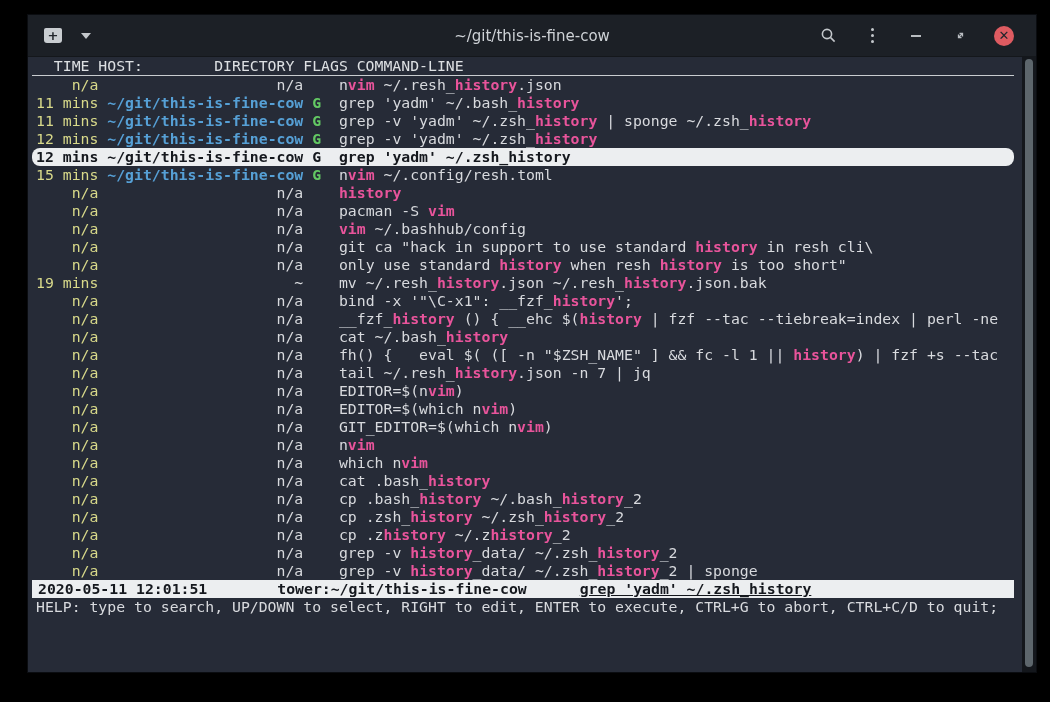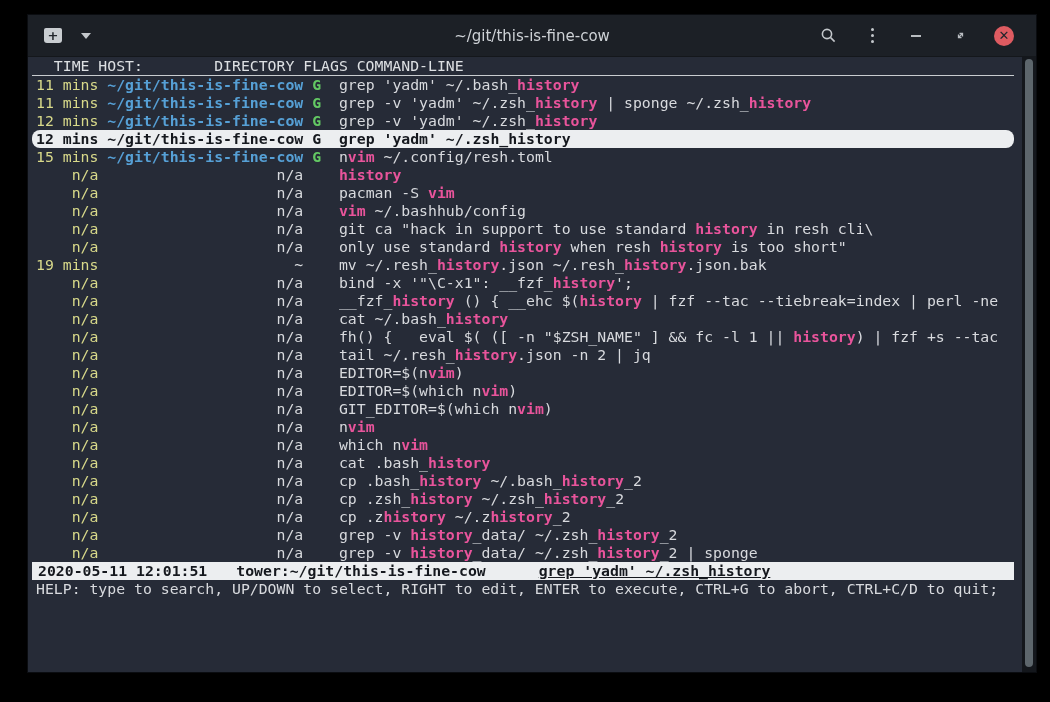--- a/index.html
+++ b/index.html
@@ -50,21 +50,21 @@
   .cell-time { color:#d8d98a; }
   .cell-dir { color:#d8dade; }
   .cell-dir.dir-hl { color:#56a0d6; font-weight:bold; }
   .cell-flags { color:#63c963; font-weight:bold; }
   .match { color:#e8549b; font-weight:bold; }
   .row.selected { background:#eceef0;border-radius:8px; }
   .row.selected span { color:#15181e !important; font-weight:bold; }
   
   .statusbar { height:18px; background:#eceef0; color:#15181e; font-weight:bold;
     white-space:pre; padding-left:6px; }
-  .statusbar .status-loc { margin-left:29px; }
+  .statusbar .status-loc { margin-left:70px; }
   .statusbar .status-cmd { margin-left:53px;text-decoration:underline; }
   .helpbar { height:21px; white-space:pre; color:#d8dade; padding-left:4px; }
   svg { display:block; }
 </style>
 </head>
 <body>
 
 <div class="window">
 
   <div class="titlebar">
@@ -108,36 +108,37 @@
       </div>
     </div>
   </div>
 
   <div class="term-body">
     <div class="term-main">
 
       <div>
         <div class="thead">  TIME HOST:        DIRECTORY FLAGS COMMAND-LINE</div>
         <div class="rows" id="rows">
+            <div class="row"><span class="cell-time">    n/a</span> <span class="cell-dir">                   n/a</span> <span class="cell-flags">   </span><span class="cell-cmd"><span>n</span><span class="match">vim</span><span> ~/.resh_</span><span class="match">history</span><span>.json</span></span></div>
             <div class="row"><span class="cell-time">11 mins</span> <span class="cell-dir dir-hl">~/git/this-is-fine-cow</span> <span class="cell-flags">G  </span><span class="cell-cmd"><span>grep 'yadm' ~/.bash_</span><span class="match">history</span></span></div>
             <div class="row"><span class="cell-time">11 mins</span> <span class="cell-dir dir-hl">~/git/this-is-fine-cow</span> <span class="cell-flags">G  </span><span class="cell-cmd"><span>grep -v 'yadm' ~/.zsh_</span><span class="match">history</span><span> | sponge ~/.zsh_</span><span class="match">history</span></span></div>
             <div class="row"><span class="cell-time">12 mins</span> <span class="cell-dir dir-hl">~/git/this-is-fine-cow</span> <span class="cell-flags">G  </span><span class="cell-cmd"><span>grep -v 'yadm' ~/.zsh_</span><span class="match">history</span></span></div>
             <div class="row selected"><span class="cell-time">12 mins</span> <span class="cell-dir dir-hl">~/git/this-is-fine-cow</span> <span class="cell-flags">G  </span><span class="cell-cmd"><span>grep 'yadm' ~/.zsh_</span><span class="match">history</span></span></div>
             <div class="row"><span class="cell-time">15 mins</span> <span class="cell-dir dir-hl">~/git/this-is-fine-cow</span> <span class="cell-flags">G  </span><span class="cell-cmd"><span>n</span><span class="match">vim</span><span> ~/.config/resh.toml</span></span></div>
             <div class="row"><span class="cell-time">    n/a</span> <span class="cell-dir">                   n/a</span> <span class="cell-flags">   </span><span class="cell-cmd"><span class="match">history</span></span></div>
             <div class="row"><span class="cell-time">    n/a</span> <span class="cell-dir">                   n/a</span> <span class="cell-flags">   </span><span class="cell-cmd"><span>pacman -S </span><span class="match">vim</span></span></div>
             <div class="row"><span class="cell-time">    n/a</span> <span class="cell-dir">                   n/a</span> <span class="cell-flags">   </span><span class="cell-cmd"><span class="match">vim</span><span> ~/.bashhub/config</span></span></div>
             <div class="row"><span class="cell-time">    n/a</span> <span class="cell-dir">                   n/a</span> <span class="cell-flags">   </span><span class="cell-cmd"><span>git ca "hack in support to use standard </span><span class="match">history</span><span> in resh cli\</span></span></div>
             <div class="row"><span class="cell-time">    n/a</span> <span class="cell-dir">                   n/a</span> <span class="cell-flags">   </span><span class="cell-cmd"><span>only use standard </span><span class="match">history</span><span> when resh </span><span class="match">history</span><span> is too short"</span></span></div>
             <div class="row"><span class="cell-time">19 mins</span> <span class="cell-dir">                     ~</span> <span class="cell-flags">   </span><span class="cell-cmd"><span>mv ~/.resh_</span><span class="match">history</span><span>.json ~/.resh_</span><span class="match">history</span><span>.json.bak</span></span></div>
             <div class="row"><span class="cell-time">    n/a</span> <span class="cell-dir">                   n/a</span> <span class="cell-flags">   </span><span class="cell-cmd"><span>bind -x '"\C-x1": __fzf_</span><span class="match">history</span><span>';</span></span></div>
             <div class="row"><span class="cell-time">    n/a</span> <span class="cell-dir">                   n/a</span> <span class="cell-flags">   </span><span class="cell-cmd"><span>__fzf_</span><span class="match">history</span><span> () { __ehc $(</span><span class="match">history</span><span> | fzf --tac --tiebreak=index | perl -ne</span></span></div>
             <div class="row"><span class="cell-time">    n/a</span> <span class="cell-dir">                   n/a</span> <span class="cell-flags">   </span><span class="cell-cmd"><span>cat ~/.bash_</span><span class="match">history</span></span></div>
             <div class="row"><span class="cell-time">    n/a</span> <span class="cell-dir">                   n/a</span> <span class="cell-flags">   </span><span class="cell-cmd"><span>fh() {   eval $( ([ -n "$ZSH_NAME" ] &amp;&amp; fc -l 1 || </span><span class="match">history</span><span>) | fzf +s --tac</span></span></div>
-            <div class="row"><span class="cell-time">    n/a</span> <span class="cell-dir">                   n/a</span> <span class="cell-flags">   </span><span class="cell-cmd"><span>tail ~/.resh_</span><span class="match">history</span><span>.json -n 2 | jq</span></span></div>
+            <div class="row"><span class="cell-time">    n/a</span> <span class="cell-dir">                   n/a</span> <span class="cell-flags">   </span><span class="cell-cmd"><span>tail ~/.resh_</span><span class="match">history</span><span>.json -n 7 | jq</span></span></div>
             <div class="row"><span class="cell-time">    n/a</span> <span class="cell-dir">                   n/a</span> <span class="cell-flags">   </span><span class="cell-cmd"><span>EDITOR=$(n</span><span class="match">vim</span><span>)</span></span></div>
             <div class="row"><span class="cell-time">    n/a</span> <span class="cell-dir">                   n/a</span> <span class="cell-flags">   </span><span class="cell-cmd"><span>EDITOR=$(which n</span><span class="match">vim</span><span>)</span></span></div>
             <div class="row"><span class="cell-time">    n/a</span> <span class="cell-dir">                   n/a</span> <span class="cell-flags">   </span><span class="cell-cmd"><span>GIT_EDITOR=$(which n</span><span class="match">vim</span><span>)</span></span></div>
             <div class="row"><span class="cell-time">    n/a</span> <span class="cell-dir">                   n/a</span> <span class="cell-flags">   </span><span class="cell-cmd"><span>n</span><span class="match">vim</span></span></div>
             <div class="row"><span class="cell-time">    n/a</span> <span class="cell-dir">                   n/a</span> <span class="cell-flags">   </span><span class="cell-cmd"><span>which n</span><span class="match">vim</span></span></div>
             <div class="row"><span class="cell-time">    n/a</span> <span class="cell-dir">                   n/a</span> <span class="cell-flags">   </span><span class="cell-cmd"><span>cat .bash_</span><span class="match">history</span></span></div>
             <div class="row"><span class="cell-time">    n/a</span> <span class="cell-dir">                   n/a</span> <span class="cell-flags">   </span><span class="cell-cmd"><span>cp .bash_</span><span class="match">history</span><span> ~/.bash_</span><span class="match">history</span><span>_2</span></span></div>
             <div class="row"><span class="cell-time">    n/a</span> <span class="cell-dir">                   n/a</span> <span class="cell-flags">   </span><span class="cell-cmd"><span>cp .zsh_</span><span class="match">history</span><span> ~/.zsh_</span><span class="match">history</span><span>_2</span></span></div>
             <div class="row"><span class="cell-time">    n/a</span> <span class="cell-dir">                   n/a</span> <span class="cell-flags">   </span><span class="cell-cmd"><span>cp .z</span><span class="match">history</span><span> ~/.z</span><span class="match">history</span><span>_2</span></span></div>
             <div class="row"><span class="cell-time">    n/a</span> <span class="cell-dir">                   n/a</span> <span class="cell-flags">   </span><span class="cell-cmd"><span>grep -v </span><span class="match">history</span><span>_data/ ~/.zsh_</span><span class="match">history</span><span>_2</span></span></div>

